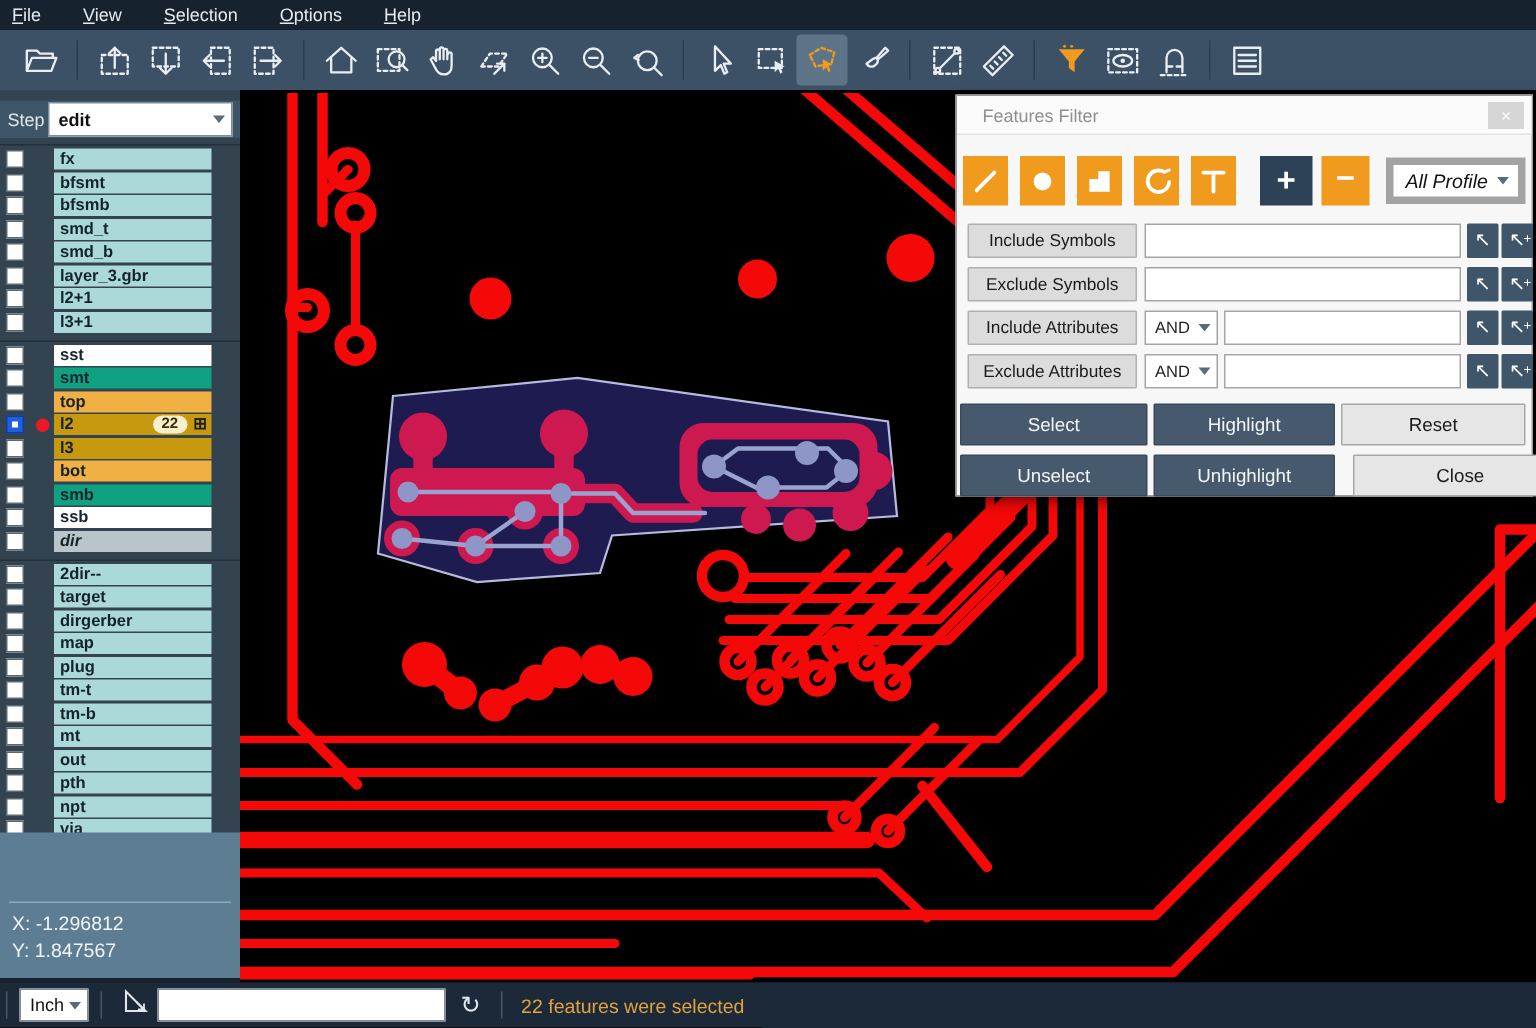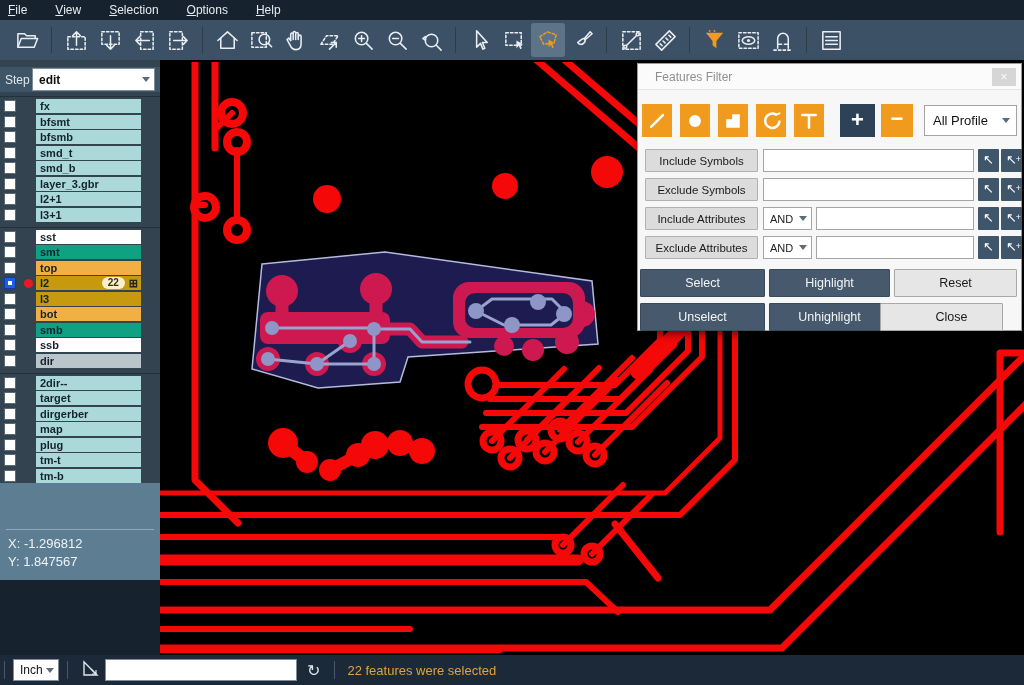--- a/index.html
+++ b/index.html
@@ -16,21 +16,21 @@
   
   #toolbar { position:absolute; left:0; top:20px; width:1024px; height:40px;
     background:#3c5166; display:flex; align-items:center; padding-left:10px; }
   .tb-icon { width:34px; height:34px; display:flex; align-items:center; justify-content:center;
     border-radius:3px; flex:0 0 auto; }
   .tb-icon.active { background:#5d7488; }
   .tb-sep { width:1px; height:26px; background:#2b3c4b; margin:0 7px; flex:0 0 auto; }
   .tb-icon svg { display:block; }
 
   
-  #sidebar { position:absolute; left:0; top:60px; width:160px; height:520px; background:#33434f; }
+  #sidebar { position:absolute; left:0; top:60px; width:160px; height:592px; background:#33434f; }
   #step-row { position:absolute; left:0; top:7px; width:160px; height:25px;
     background:#3e5568; display:flex; align-items:center; }
   #step-label { color:#dfe7ec; font-size:12px; margin-left:5px; width:27px; }
   #step-combo { width:123px; height:23px; background:#fff; border:1px solid #7e8d99;
     display:flex; align-items:center; justify-content:space-between; padding:0 4px 0 6px; }
   #step-combo .val { font-size:12px; font-weight:bold; color:#111; }
   .chev { width:0; height:0; border-left:4px solid transparent; border-right:4px solid transparent;
     border-top:5px solid #5b6b77; }
   #layer-list { position:absolute; left:0; top:36px; width:160px; }
   .layer-group { display:flex; flex-direction:column; gap:1.5px; margin-bottom:5px;
@@ -41,21 +41,21 @@
   .cb.checked { background:#1d5fe0; border-color:#0f3f9e; }
   .cb.checked .cb-inner { position:absolute; left:3px; top:3px; width:4px; height:4px; background:#fff; }
   .ind-cell { width:16px; display:flex; justify-content:center; }
   .red-dot { width:9px; height:9px; border-radius:50%; background:#ee1726; }
   .name-cell { flex:1; height:14px; margin-right:19px; display:flex; align-items:center;
     padding-left:4px; font-size:11px; color:#13232c; font-weight:bold; }
   .lc-cyan  { background:var(--layer-cyan); }
   .lc-green { background:var(--layer-green); }
   .lc-amber { background:var(--layer-amber); }
   .lc-gold  { background:var(--layer-gold); }
-  .lc-gray  { background:var(--layer-gray); }
+  .lc-gray  { background:var(--layer-gray);font-style:italic; }
   .lc-white { background:#fff; }
   .count-badge { margin-left:auto; background:#f7efcd; color:#3a2f05; font-size:10px;
     border-radius:7px; padding:0 6px; line-height:12px; font-weight:bold; }
   .grid-glyph { font-size:11px; color:#222; margin:0 3px 0 4px; line-height:12px; }
   #sidebar-bottom { position:absolute; left:0; bottom:0; width:160px; height:97px; background:#5c7d92; }
   #sidebar-bottom .sep { position:absolute; left:6px; right:6px; top:46px; height:1px; background:#8fa9ba; }
   .coord { position:absolute; left:8px; color:#eef4f7; font-size:13px; }
   #coord-x { top:53px; } #coord-y { top:71px; }
 
   
@@ -71,22 +71,22 @@
   #dlg-close { position:absolute; right:5px; top:4px; width:24px; height:18px; background:#d6d6d6;
     color:#fbfbfb; font-size:12px; text-align:center; line-height:18px; }
   .dlg-toolbtn { position:absolute; top:40px; width:30px; height:33px; background:var(--accent-orange);
     display:flex; align-items:center; justify-content:center; }
   #btn-add { position:absolute; left:202px; top:40px; width:35px; height:33px; background:#2e4257;
     color:#fff; font-size:22px; font-weight:bold; text-align:center; line-height:31px; }
   #btn-remove { position:absolute; left:243px; top:40px; width:32px; height:33px;
     background:var(--accent-orange); color:#fff; font-size:22px; font-weight:bold;
     text-align:center; line-height:29px; }
   #profile-combo { position:absolute; left:286px; top:41px; width:93px; height:31px; background:#fff;
-    border:1px solid #a3a3a3; display:flex; align-items:center; justify-content:space-between;
-    padding:0 6px 0 8px; }
+    border:5px solid #a3a3a3; display:flex; align-items:center; justify-content:space-between;
+    padding:0 6px 0 8px;font-style:italic; }
   #profile-combo .val { font-size:13px; color:#111; }
   .flt-row { position:absolute; left:4px; width:385px; height:23px; }
   .flt-label { position:absolute; left:3px; top:0; width:113px; height:23px; background:#dcdcdc;
     border:1px solid #b0b0b0; border-radius:1px; font-size:11.5px; color:#1a1a1a;
     display:flex; align-items:center; justify-content:center; }
   .flt-field { position:absolute; top:0; height:23px; background:#fff; border:1px solid #a5a5a5; }
   .and-combo { position:absolute; left:121px; top:0; width:49px; height:23px; background:#fff;
     border:1px solid #a5a5a5; display:flex; align-items:center; justify-content:space-between;
     padding:0 4px 0 6px; font-size:11px; color:#222; }
   .arrow-btn { position:absolute; top:0; width:21px; height:23px; background:#3f5569; color:#fff;
@@ -763,21 +763,21 @@
             <div class="arrow-btn" style="left:336px;">↖</div>
             <div class="arrow-btn" style="left:359px;">↖<span class="plus">+</span></div>
           </div>
         </div>
       <div id="dlg-actions">
           <div class="act-btn act-dark" style="left: 2px; width: 125px; top: 205px;">Select</div>
           <div class="act-btn act-dark" style="left: 131px; width: 121px; top: 205px;">Highlight</div>
           <div class="act-btn act-light" style="left: 256px; width: 123px; top: 205px;">Reset</div>
           <div class="act-btn act-dark" style="left: 2px; width: 125px; top: 239px;">Unselect</div>
           <div class="act-btn act-dark" style="left: 131px; width: 121px; top: 239px;">Unhighlight</div>
-          <div class="act-btn act-light" style="left: 242px; width: 123px; top: 239px; padding-left: 20px;">Close</div>
+          <div class="act-btn act-light" style="left: 264px; width: 123px; top: 239px; padding-left: 20px;">Close</div>
         </div>
     </div>
   </div>
 
   <div id="statusbar">
     <span class="sb-sep" style="margin-left:4px;"></span>
     <div id="unit-combo">
       <span class="val">Inch</span>
       <span class="chev"></span>
     </div>

